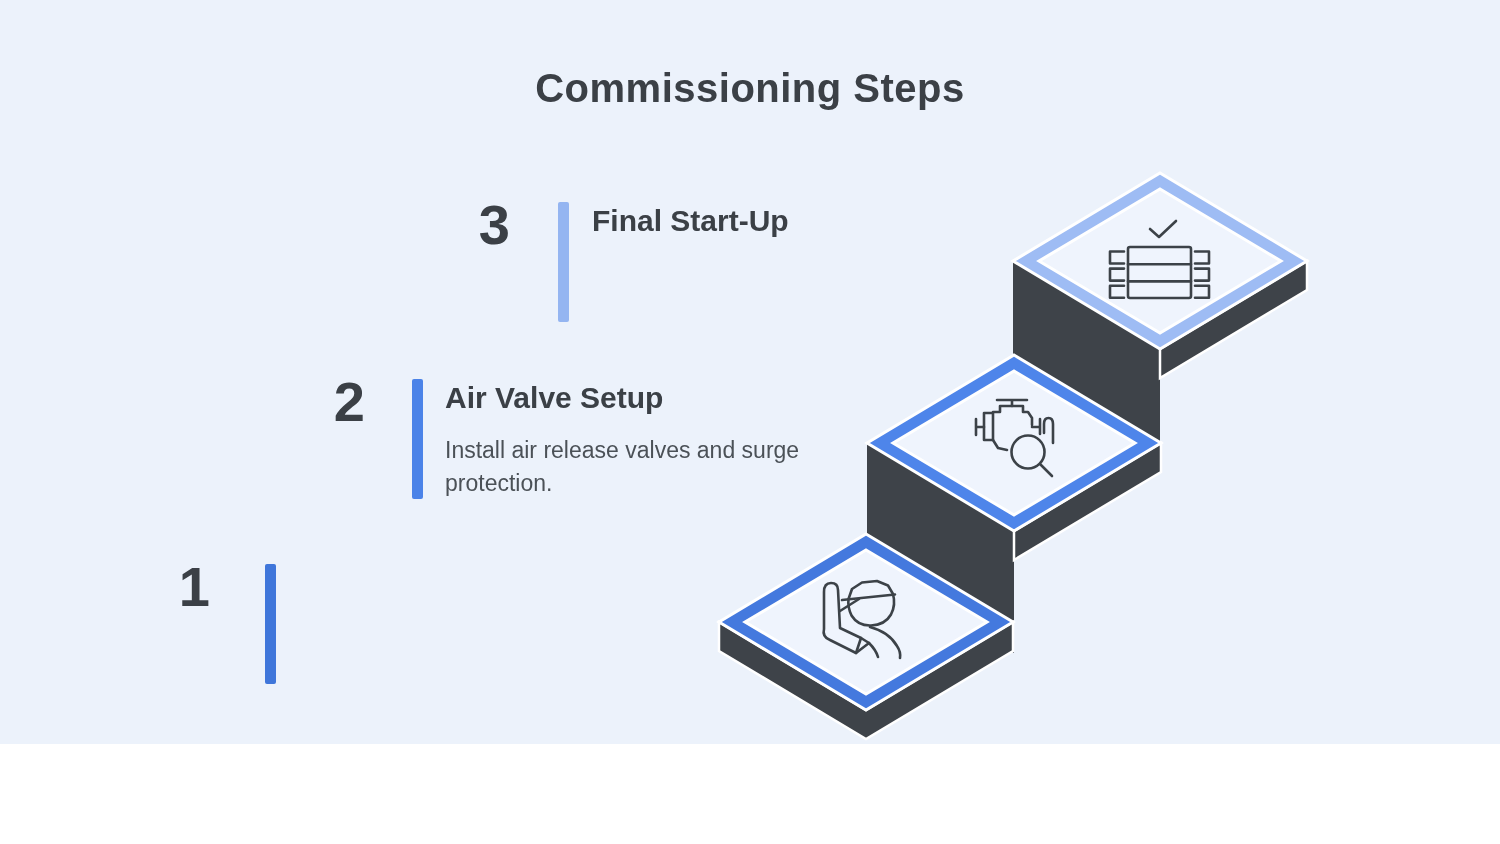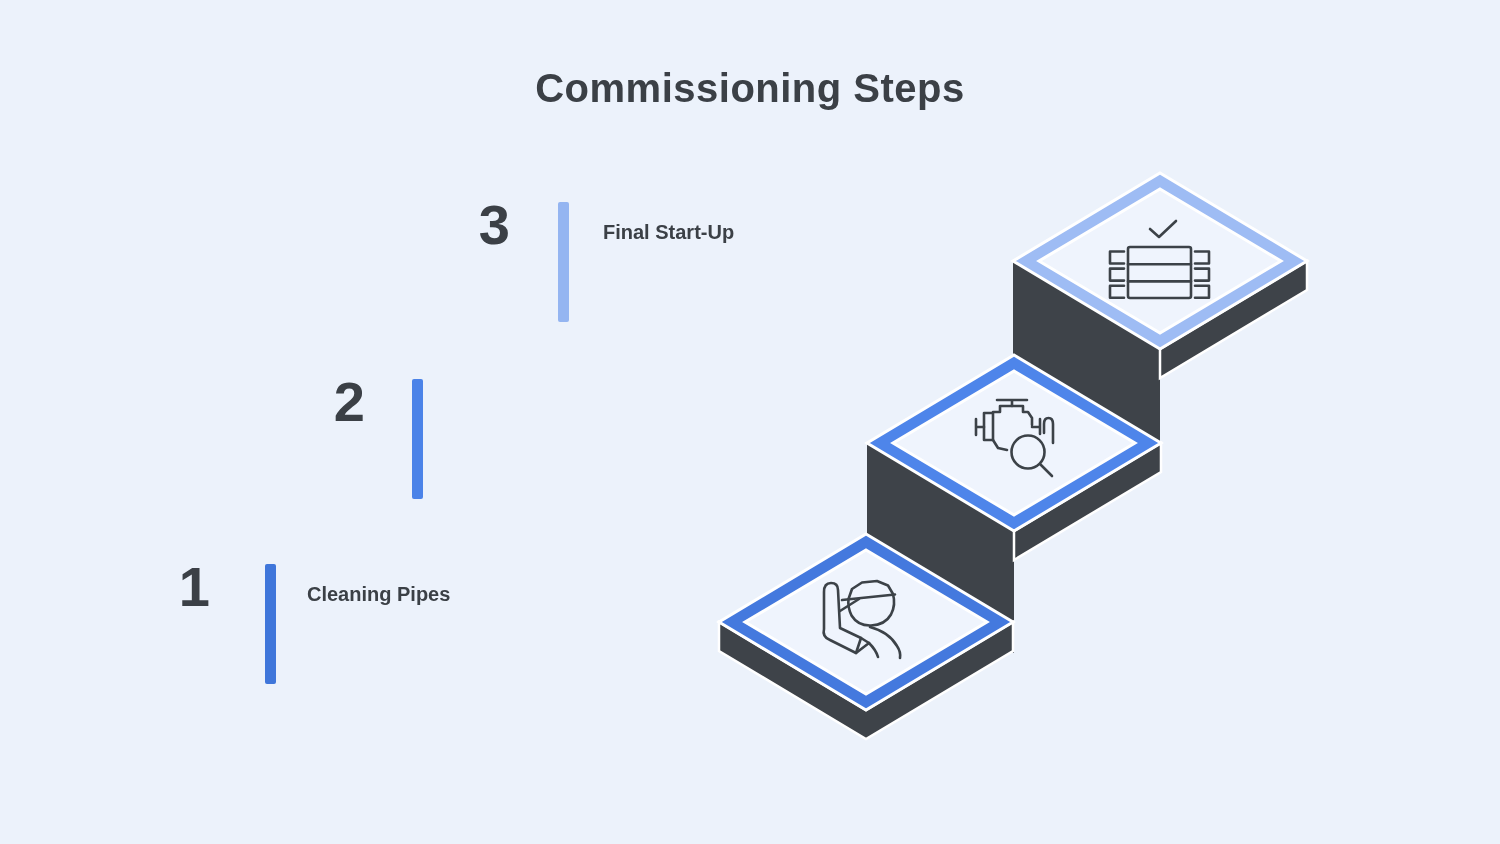--- a/index.html
+++ b/index.html
@@ -1,30 +1,30 @@
 <!DOCTYPE html>
 <html><head>
 <meta charset="utf-8">
 <style>
   html,body{margin:0;padding:0;}
   body{font-family:"Liberation Sans",sans-serif;}
-  .canvas{position:relative;width:1500px;height:844px;overflow:hidden;}
+  .canvas{position:relative;width:1500px;height:744px;overflow:hidden;}
   .stage{position:absolute;left:0;top:0;width:1500px;height:844px;}
   .page-title{
     position:absolute;left:0;top:66px;width:1500px;
     text-align:center;font-size:40px;font-weight:700;color:#3b4046;
     letter-spacing:.5px;
   }
   .step-row{position:absolute;}
   .step-num{
     position:absolute;width:110px;text-align:right;
     font-size:56px;font-weight:700;color:#3b4046;line-height:1;
   }
   .step-text{position:absolute;width:430px;}
-  .step-title{font-size:20px;font-weight:700;color:#3b4046;line-height:34px;margin:11px;}
+  .step-title{font-size:30px;font-weight:700;color:#3b4046;line-height:34px;margin:0;}
   .step-desc{
     margin:19px 0 0 0;font-size:23px;line-height:33px;color:#4b5157;
     white-space:pre-line;
   }
 </style>
 </head>
 <body>
 
 <div class="canvas">
 
@@ -86,23 +86,25 @@
   <div class="step-row">
     <div class="step-num" style="left:400px;top:197px;">3</div>
     <div class="step-text" style="left:592px;top:204px;">
       <div class="step-title">Final Start-Up</div>
     </div>
   </div>
 
   <div class="step-row">
     <div class="step-num" style="left:255px;top:374px;">2</div>
     <div class="step-text" style="left:445px;top:381px;">
+      <div class="step-title">Air Valve Setup</div>
+      <div class="step-desc">Install air release valves and surge
+protection.</div>
     </div>
   </div>
 
   <div class="step-row">
     <div class="step-num" style="left:100px;top:559px;">1</div>
     <div class="step-text" style="left:296px;top:566px;">
-      <div class="step-title">Cleaning Pipes</div>
     </div>
   </div>
 
 </div>
 
 </body></html>

